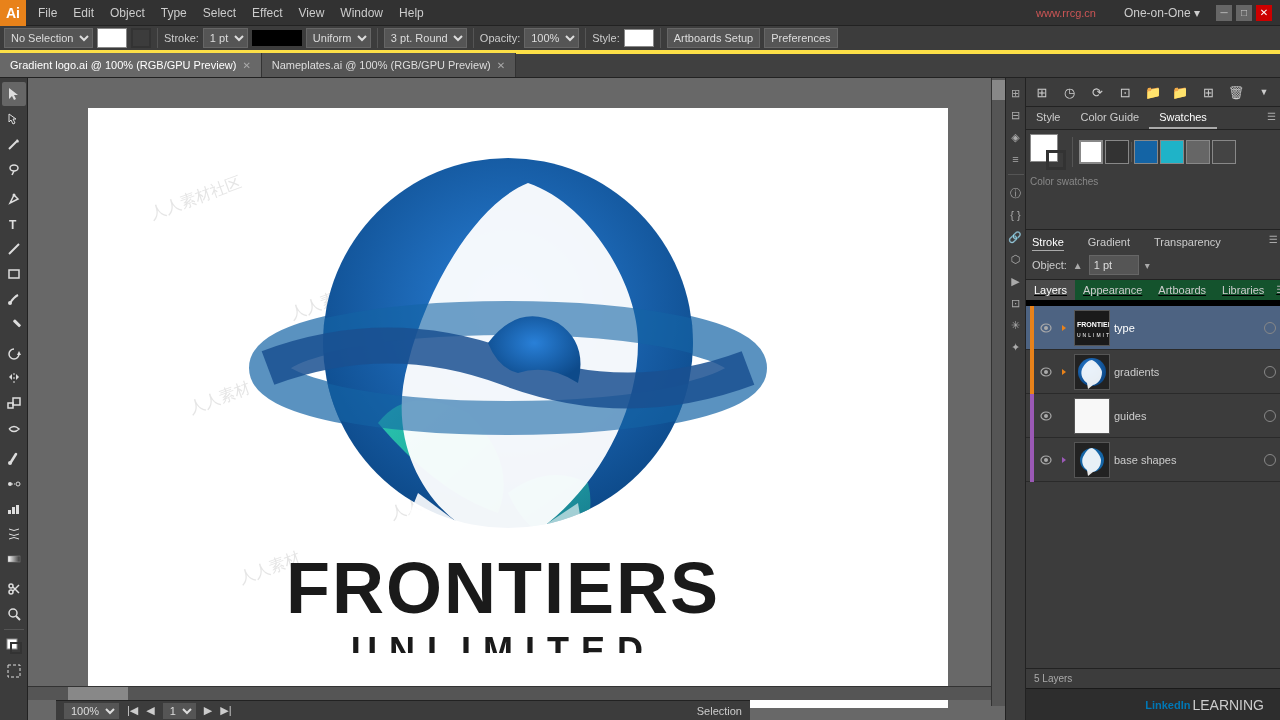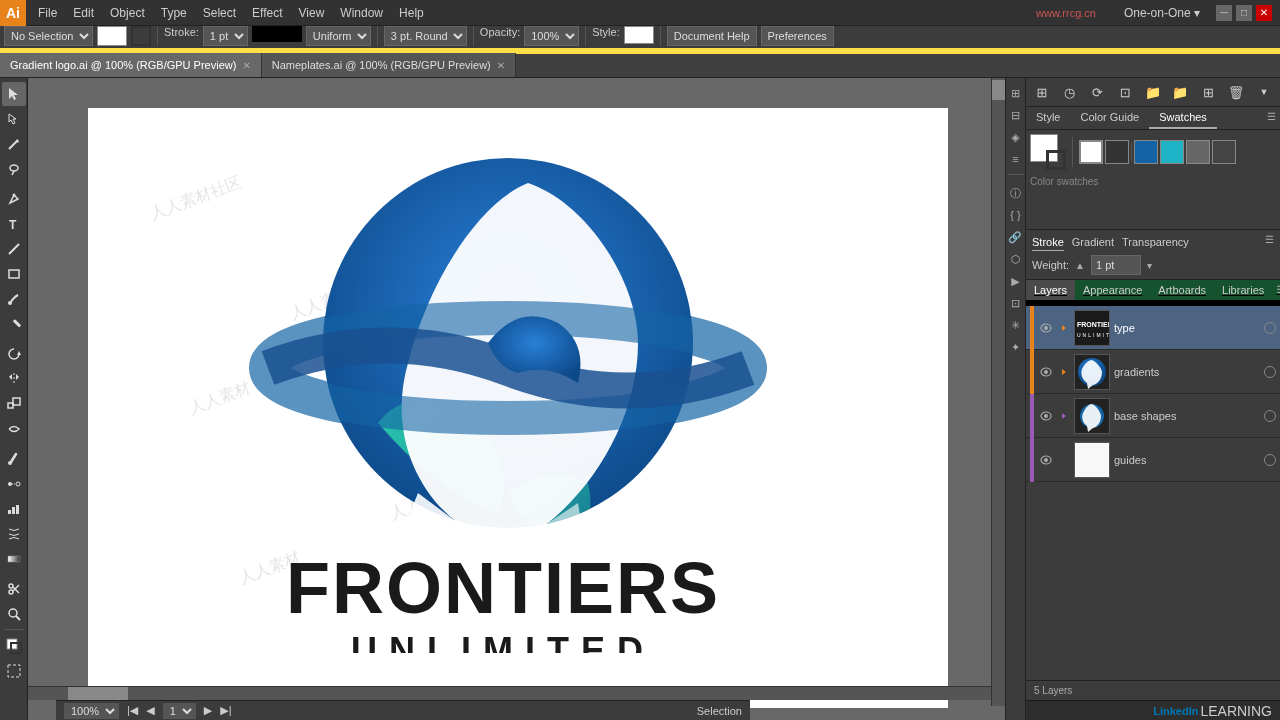--- a/index.html
+++ b/index.html
@@ -17,22 +17,22 @@
       display: flex; align-items: center;
     }
     #menu-bar .menu-item {
       padding: 0 8px; height: 26px; display: flex; align-items: center;
       cursor: pointer; white-space: nowrap;
     }
     #menu-bar .spacer { flex: 1; }
 
     
     #options-bar {
-      display: flex; height: 28px;
-      background: #3c3c3c; border-bottom: 6px solid #fde047;
+      display: flex; align-items: center; height: 28px;
+      background: #3c3c3c; border-bottom: 4px solid #fde047;
       font-size: 11px; color: #ccc; gap: 4px; padding: 0 4px;
     }
     .options-select {
       background: #555; border: 1px solid #666; color: #ddd;
       font-size: 11px; padding: 1px 2px; height: 20px;
     }
     .options-label { color: #ccc; white-space: nowrap; }
     .options-btn {
       background: #555; border: 1px solid #666; color: #ddd;
       font-size: 11px; padding: 1px 6px; height: 20px; cursor: pointer;
@@ -104,21 +104,21 @@
       display: flex; flex-direction: column; gap: 4px;
       border-bottom: 1px solid #222;
     }
     .swatch-row { display: flex; gap: 2px; align-items: center; }
 
     
     #stroke-panel {
       padding: 4px 6px; border-bottom: 1px solid #222;
     }
     #stroke-tabs {
-      display: flex; font-size: 11px; margin-bottom: 4px; gap: 8px;
+      display: flex; font-size: 11px; margin-bottom: 4px; gap: 24px;
     }
     .stroke-tab { color: #ccc; cursor: pointer; padding: 2px 0; }
     .stroke-tab.active { color: #fff; border-bottom: 1px solid #aaa; }
     .stroke-row { display: flex; align-items: center; gap: 6px; font-size: 11px; color: #ccc; }
     .stroke-input {
       width: 50px; background: #555; border: 1px solid #666; color: #ddd;
       font-size: 11px; padding: 1px 4px; height: 20px;
     }
 
     
@@ -163,22 +163,22 @@
     
     #right-top-icons {
       display: flex; justify-content: space-between; padding: 4px 6px;
       border-bottom: 1px solid #222;
     }
     .rp-icon { width: 20px; height: 20px; color: #ccc; cursor: pointer; font-size: 13px;
       display: flex; align-items: center; justify-content: center; }
 
     
     #linkedin-bar {
-      height: 20px; background: #2d2d2d; display: flex; align-items: center;
-      justify-content: flex-end; padding-right: 8px; font-size: 11px; color: #aaa;
+      height: 32px; background: #2d2d2d; display: flex; align-items: center;
+      justify-content: flex-end; padding-right: 16px; font-size: 11px; color: #aaa;
       border-top: 1px solid #1a1a1a;
     }
     .linkedin-logo { color: #0077b5; font-weight: bold; }
     .cv-tool { width: 18px; height: 18px; color: #aaa; font-size: 11px;
       display: flex; align-items: center; justify-content: center; cursor: pointer; }
   </style>
 </head>
 <body>
 
 <div id="menu-bar">
@@ -223,21 +223,21 @@
   </select>
   <div class="sep"></div>
   <span class="options-label">Opacity:</span>
   <select class="options-select">
     <option>100%</option>
   </select>
   <div class="sep"></div>
   <span class="options-label">Style:</span>
   <div style="width:30px;height:18px;background:white;border:1px solid #888;"></div>
   <div class="sep"></div>
-  <button class="options-btn">Document Help</button>
+  <button class="options-btn">Artboards Setup</button>
   <button class="options-btn">Preferences</button>
 </div>
 
 <div id="tab-bar">
   <div class="tab active">
     <span>Gradient logo.ai @ 100% (RGB/GPU Preview)</span>
     <span class="tab-close">✕</span>
   </div>
   <div class="tab">
     <span>Nameplates.ai @ 100% (RGB/GPU Preview)</span>
@@ -537,21 +537,21 @@
 
     <div id="stroke-panel">
       <div id="stroke-tabs">
         <div class="stroke-tab active">Stroke</div>
         <div class="stroke-tab">Gradient</div>
         <div class="stroke-tab">Transparency</div>
         <div style="flex:1;"></div>
         <div style="color:#aaa;font-size:10px;">☰</div>
       </div>
       <div class="stroke-row">
-        <span>Weight:</span>
+        <span>Object:</span>
         <span style="color:#aaa;font-size:10px;cursor:pointer;">▲</span>
         <input class="stroke-input" type="text" value="1 pt" style="">
         <span style="color:#aaa;font-size:10px;cursor:pointer;">▾</span>
       </div>
     </div>
 
     <div id="layers-section">
       <div id="layers-tabs">
         <div class="layers-tab active">Layers</div>
         <div class="layers-tab">Appearance</div>
@@ -616,51 +616,51 @@
         </div>
 
         <div class="layer-item">
           <div class="layer-color-strip" style="background:#9b59b6;"></div>
           <div class="layer-eye">
             <svg width="12" height="10" viewBox="0 0 12 10">
                 <ellipse cx="6" cy="5" rx="5" ry="4" fill="none" stroke="#aaa" stroke-width="1.2"></ellipse>
                 <circle cx="6" cy="5" r="2" fill="#aaa"></circle>
               </svg>
           </div>
-          <div class="layer-arrow">
+          <div class="layer-arrow" style="visibility:hidden;">
             <svg width="8" height="8" viewBox="0 0 8 8">
                 <polygon points="2,1 6,4 2,7" fill="#9b59b6"></polygon>
               </svg>
           </div>
-          <div class="layer-thumb">
-            <svg width="34" height="34" viewBox="0 0 34 34">
-              <circle cx="17" cy="17" r="12" fill="#1464a5"></circle>
-              <path d="M17 5 C22 7 26 14 26 17 C26 24 22 28 18 29 L13 33 L12 27 C8 24 6 19 8 14 C11 8 14 5 17 5Z" fill="white" opacity="0.9"></path>
-            </svg>
-          </div>
-          <div class="layer-name">base shapes</div>
+          <div class="layer-thumb" style="background:#f8f8f8;">
+          </div>
+          <div class="layer-name">guides</div>
           <div class="layer-circle"></div>
         </div>
 
         <div class="layer-item">
           <div class="layer-color-strip" style="background:#9b59b6;"></div>
           <div class="layer-eye">
             <svg width="12" height="10" viewBox="0 0 12 10">
                 <ellipse cx="6" cy="5" rx="5" ry="4" fill="none" stroke="#aaa" stroke-width="1.2"></ellipse>
                 <circle cx="6" cy="5" r="2" fill="#aaa"></circle>
               </svg>
           </div>
-          <div class="layer-arrow" style="visibility:hidden;">
+          <div class="layer-arrow">
             <svg width="8" height="8" viewBox="0 0 8 8">
                 <polygon points="2,1 6,4 2,7" fill="#9b59b6"></polygon>
               </svg>
           </div>
-          <div class="layer-thumb" style="background:#f8f8f8;">
-          </div>
-          <div class="layer-name">guides</div>
+          <div class="layer-thumb">
+            <svg width="34" height="34" viewBox="0 0 34 34">
+              <circle cx="17" cy="17" r="12" fill="#1464a5"></circle>
+              <path d="M17 5 C22 7 26 14 26 17 C26 24 22 28 18 29 L13 33 L12 27 C8 24 6 19 8 14 C11 8 14 5 17 5Z" fill="white" opacity="0.9"></path>
+            </svg>
+          </div>
+          <div class="layer-name">base shapes</div>
           <div class="layer-circle"></div>
         </div>
       </div>
 
       <div style="height:20px;background:#3c3c3c;border-top:1px solid #222;display:flex;align-items:center;justify-content:space-between;padding:0 8px;font-size:10px;color:#aaa;">
         <span>5 Layers</span>
       </div>
     </div>
 
     <div id="linkedin-bar">

